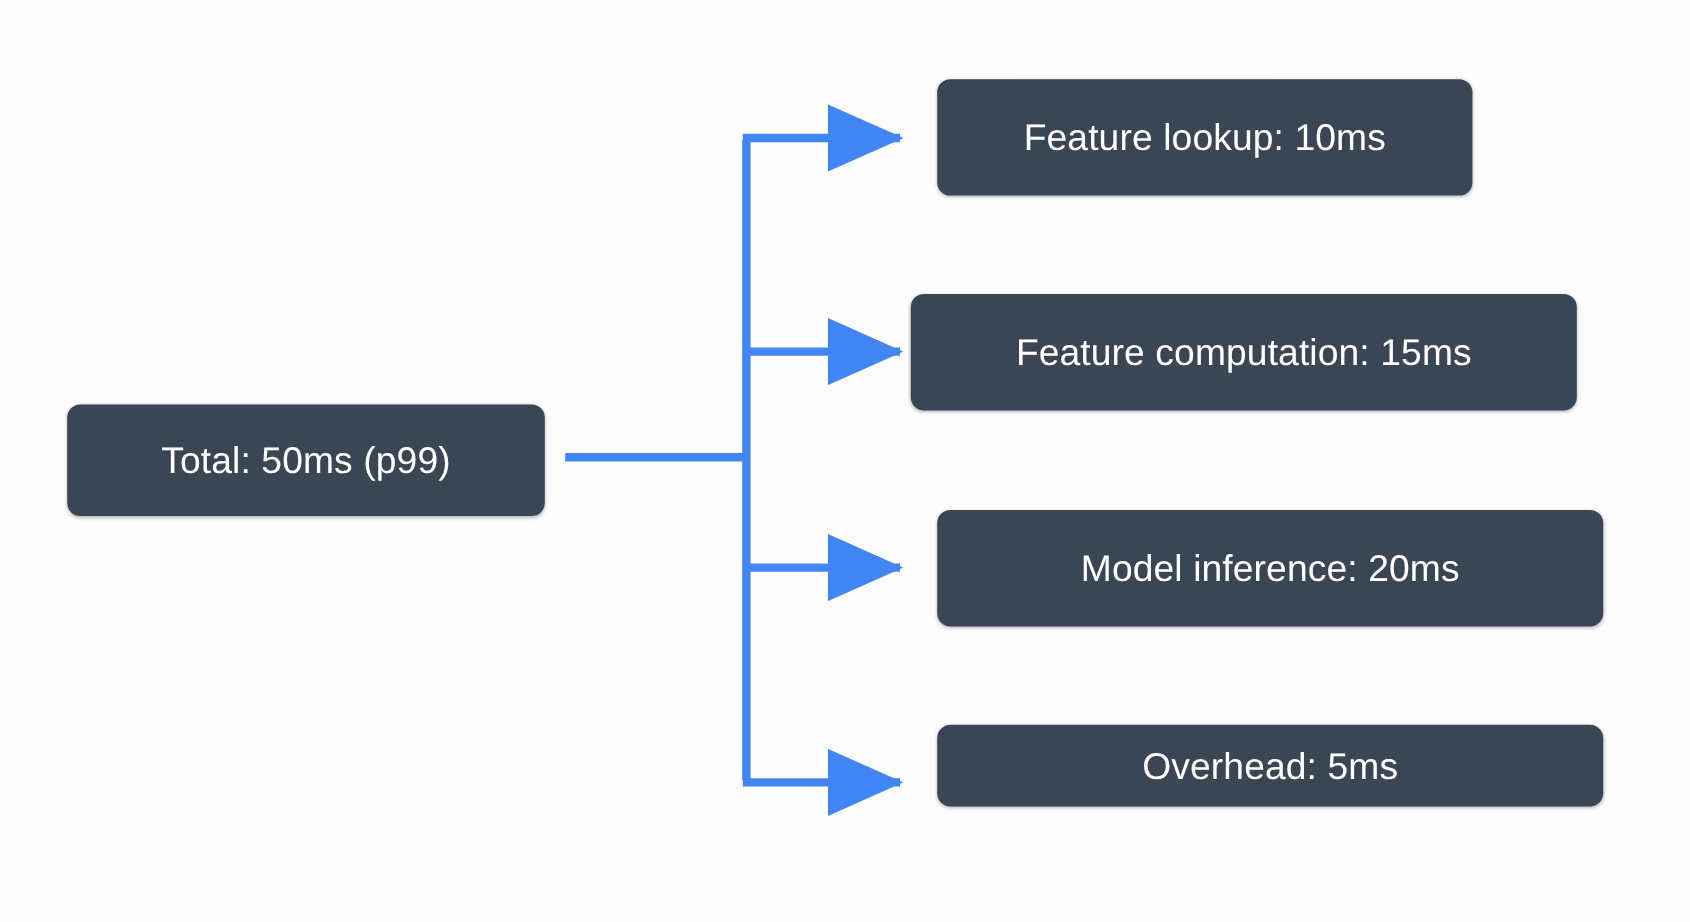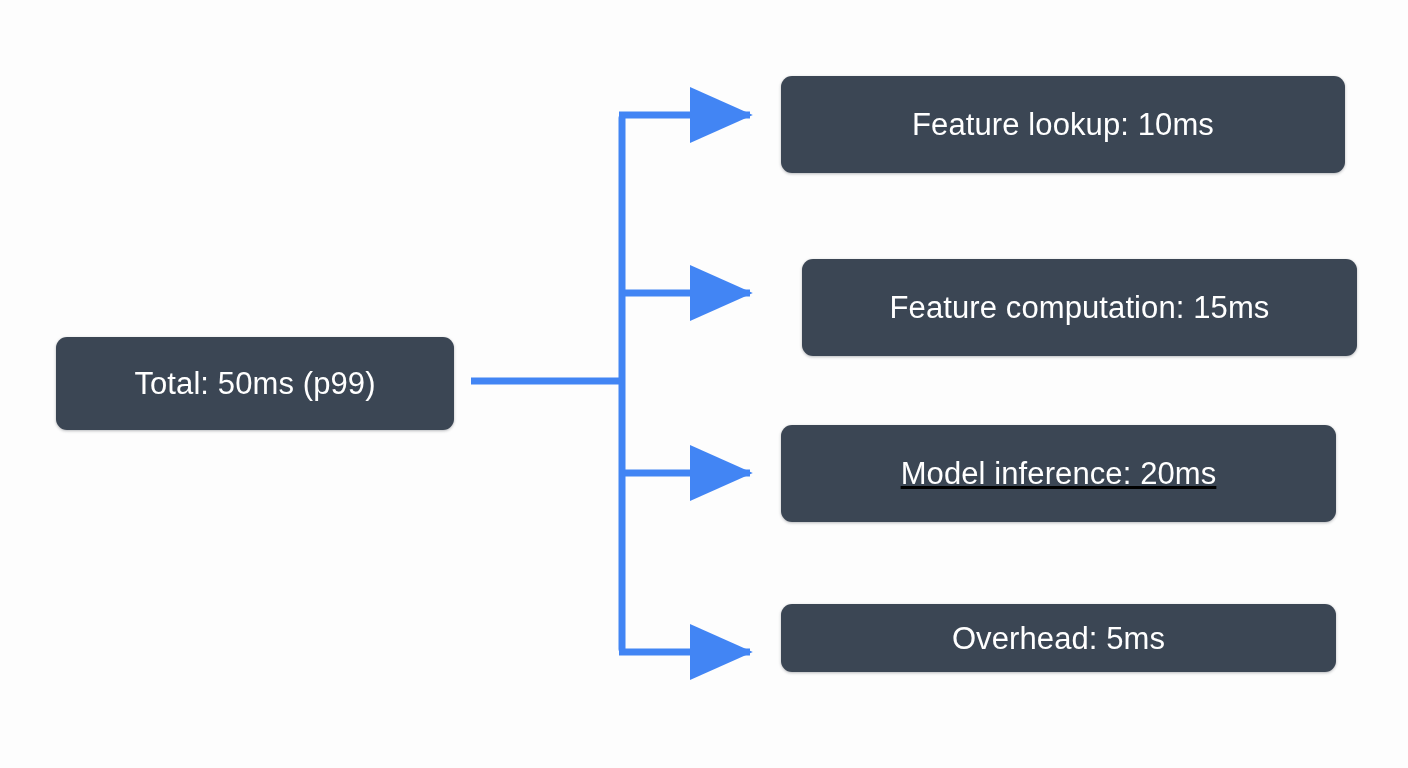--- a/index.html
+++ b/index.html
@@ -48,37 +48,35 @@
     white-space: nowrap;
   }
   #node-root {
     left: 56px;
     top: 337px;
     width: 398px;
     height: 93px;
   }
   #node-child-0 {
     left: 781px;
-    top: 76px;
-    width: 564px;
+    top: 66px;
+    width: 446px;
     height: 97px;
   }
   #node-child-1 {
-    left: 802px;
+    left: 759px;
     top: 245px;
     width: 555px;
     height: 97px;
-    margin-top: 14px;
   }
   #node-child-2 {
     left: 781px;
     top: 425px;
     width: 555px;
     height: 97px;
-    text-decoration: underline;
   }
   #node-child-3 {
     left: 781px;
     top: 604px;
     width: 555px;
     height: 68px;
   }
 </style>
 </head>
 <body>

